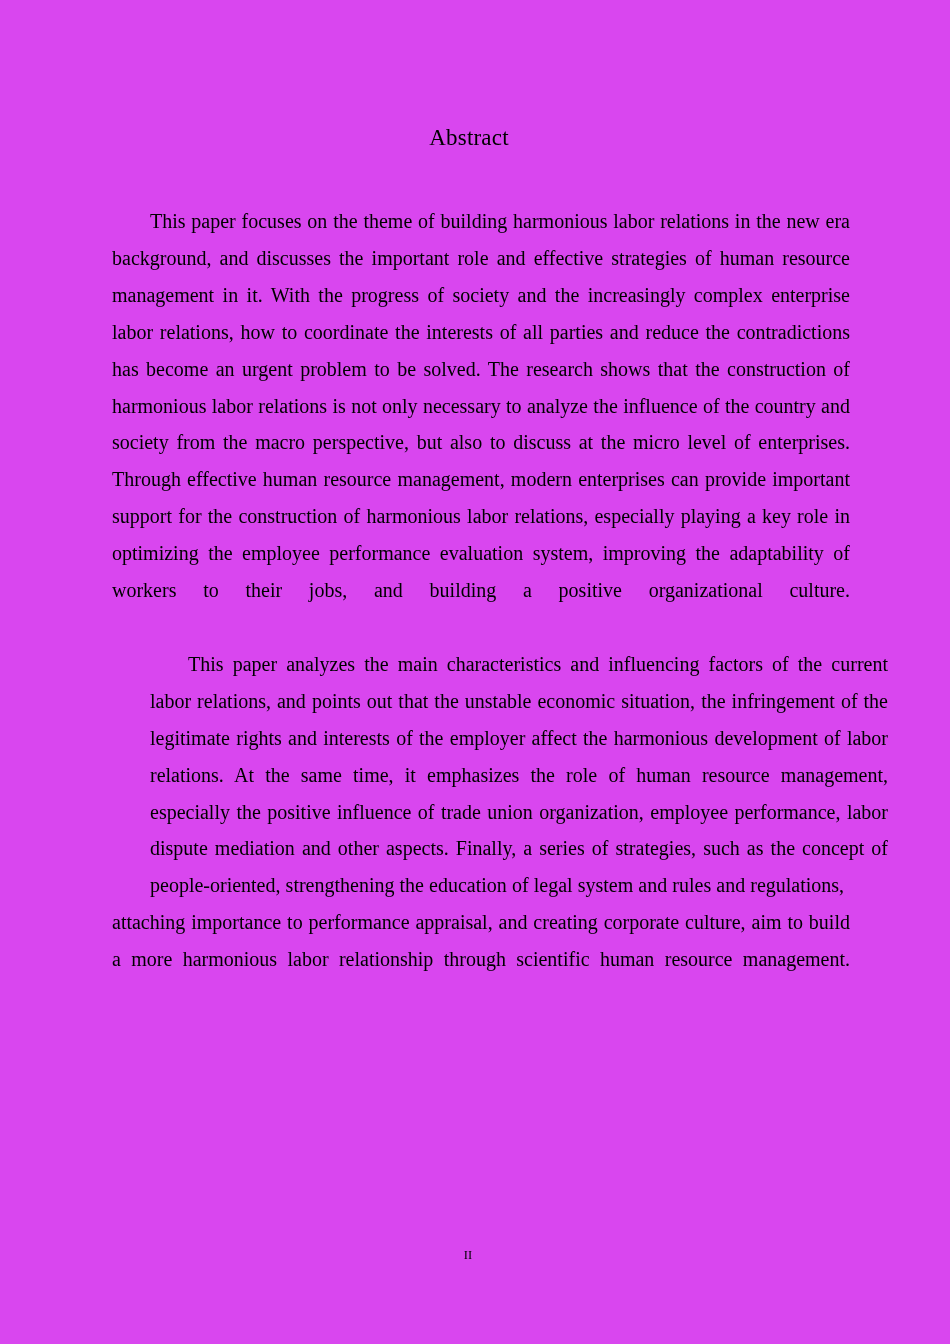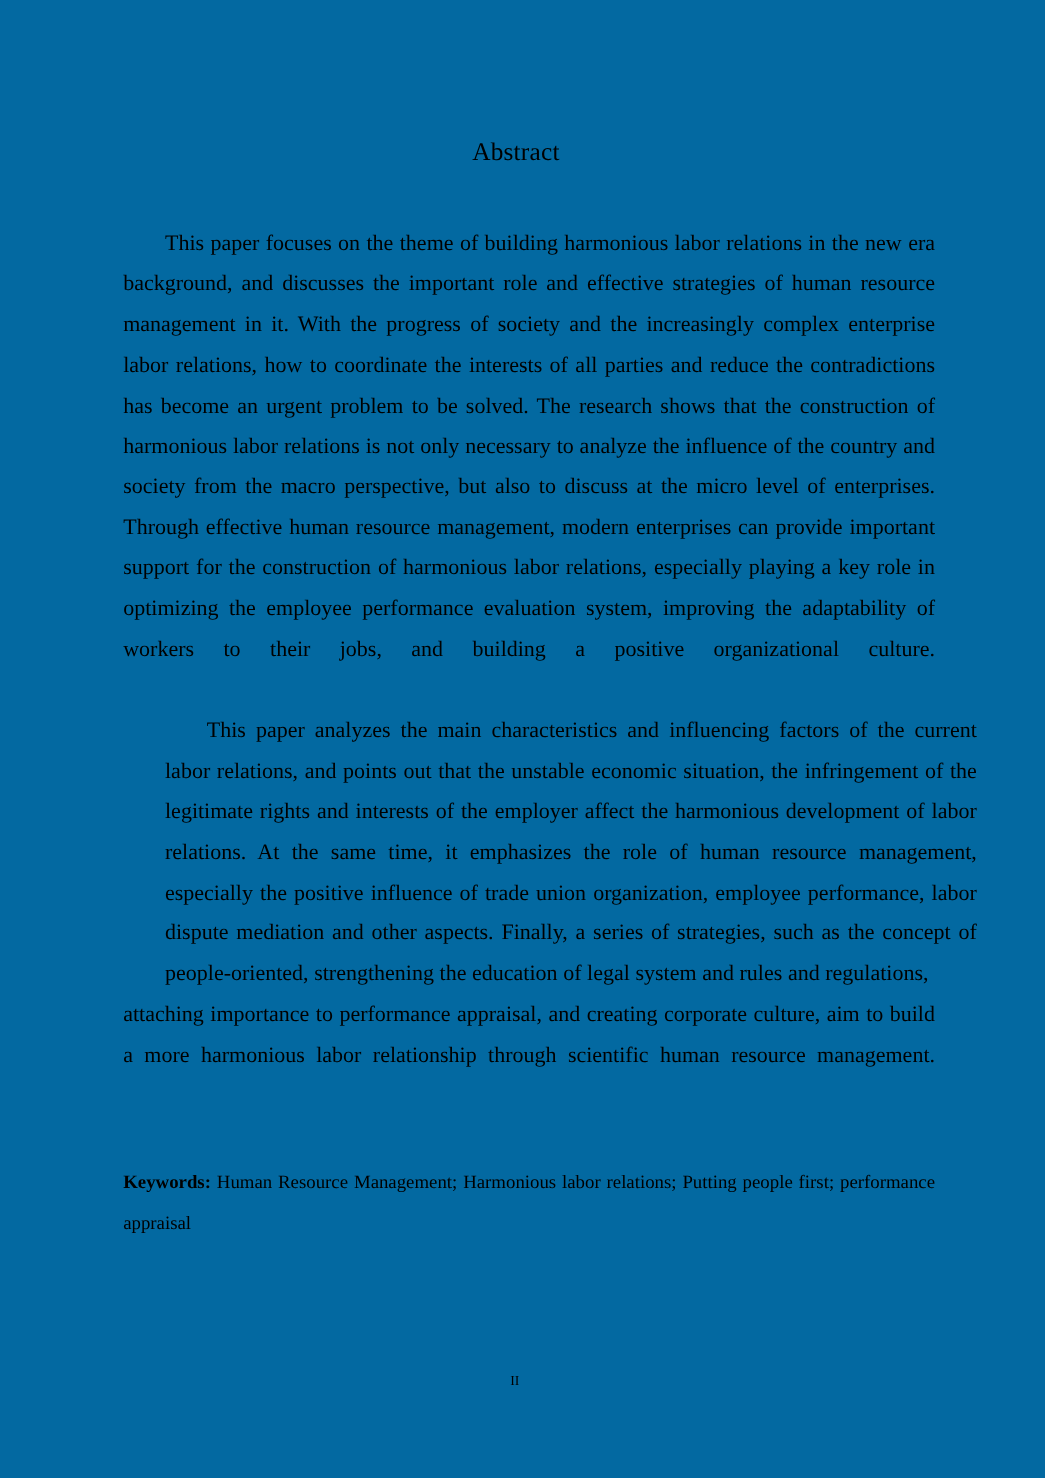--- a/index.html
+++ b/index.html
@@ -7,21 +7,21 @@
     margin: 0;
     padding: 0;
     background: #ffffff;
   }
 
   .page {
     position: relative;
     width: 950px;
     height: 1344px;
     margin: 0 auto;
-    background: #0369a1;
+    background: #d946ef;
     color: #000000;
     font-family: "Liberation Serif", "DejaVu Serif", serif;
     overflow: hidden;
   }
 
   
   .doc-title {
     position: absolute;
     top: 122px;
     left: 0;
@@ -106,19 +106,18 @@
 <div class="page">
 
   <h1 class="doc-title">Abstract</h1>
 
   <div class="body-col">
 
     <p class="para">This paper focuses on the theme of building harmonious labor relations in the new era background, and discusses the important role and effective strategies of human resource management in it. With the progress of society and the increasingly complex enterprise labor relations, how to coordinate the interests of all parties and reduce the contradictions has become an urgent problem to be solved. The research shows that the construction of harmonious labor relations is not only necessary to analyze the influence of the country and society from the macro perspective, but also to discuss at the micro level of enterprises. Through effective human resource management, modern enterprises can provide important support for the construction of harmonious labor relations, especially playing a key role in optimizing the employee performance evaluation system, improving the adaptability of workers to their jobs, and building a positive organizational culture.</p>
 
     <p class="para"><span class="break-line">This paper analyzes the main characteristics and influencing factors of the current labor relations, and points out that the unstable economic situation, the infringement of the legitimate rights and interests of the employer affect the harmonious development of labor relations. At the same time, it emphasizes the role of human resource management, especially the positive influence of trade union organization, employee performance, labor dispute mediation and other aspects. Finally, a series of strategies, such as the concept of people-oriented, strengthening the education of legal system and rules and regulations,</span><span>attaching importance to performance appraisal, and creating corporate culture, aim to build a more harmonious labor relationship through scientific human resource management.</span></p>
 
-    <p class="keywords"><span class="kw-label">Keywords:</span><span> Human Resource Management; Harmonious labor relations; Putting people first; performance appraisal</span></p>
 
   </div>
 
   <div class="page-number">II</div>
 
 </div>
 
 </body></html>

